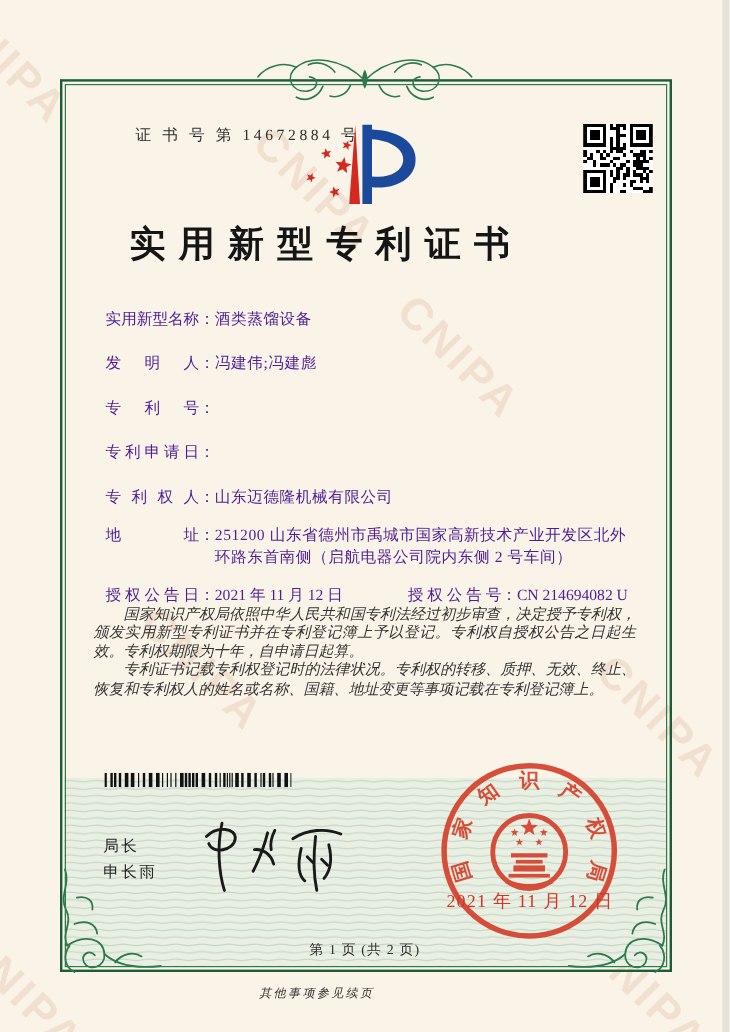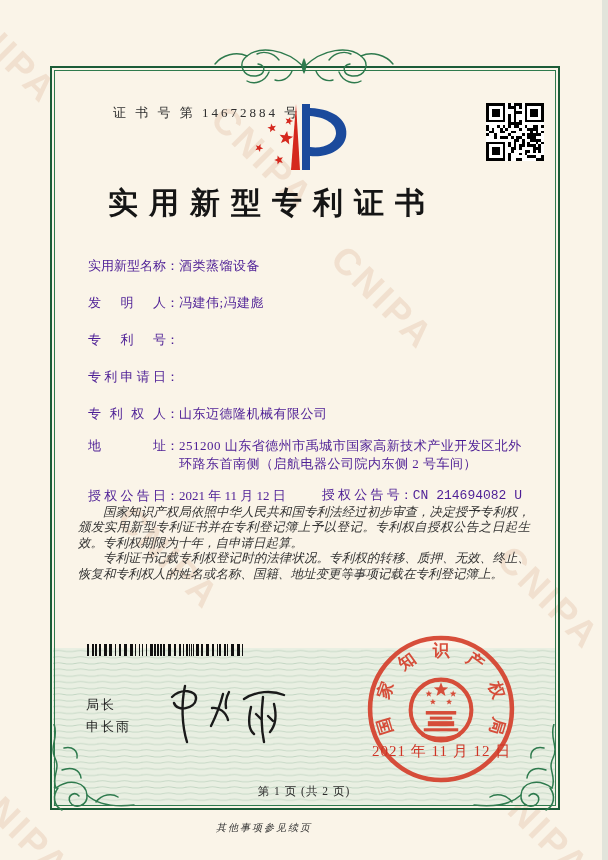--- a/index.html
+++ b/index.html
@@ -22,21 +22,21 @@
   .title{position:absolute;left:0;top:183px;width:544px;text-align:center;font-size:30px;
       font-weight:bold;letter-spacing:11px;color:#151515;z-index:3;}
   
   .fields{position:absolute;left:88px;top:257px;width:440px;z-index:3;font-size:13px;color:#4c1d95;}
   .frow{position:relative;margin-bottom:0;line-height:18px;display:flex;align-items:flex-start;}
   .flabel{display:inline-block;width:78px;text-align:justify;text-align-last:justify;flex:0 0 78px;}
   .fcolon{flex:0 0 12px;}
   .fvalue{display:inline-block;width:348px;letter-spacing:.5px;}
   .gap37{margin-top:19px;}
   .grantrow{display:flex;}
-  .grantrow .second{margin-left:36px;display:flex;font-family:Liberation Mono, monospace;}
+  .grantrow .second{margin-left:54px;display:flex;}
   
   .bodytext{position:absolute;left:78px;top:505px;width:452px;z-index:3;
       font-size:12.5px;line-height:15.4px;font-style:italic;color:#333;text-align:justify;}
   .bodytext p{margin:0;text-indent:2em;}
   
   .barcode{position:absolute;left:87px;top:644px;width:156px;height:12px;z-index:3;}
   .signer{position:absolute;left:86px;top:694px;z-index:3;font-family:"Liberation Sans", sans-serif;
       font-size:13px;letter-spacing:2px;color:#1f1f1f;line-height:22px;}
   .signature{position:absolute;left:168px;top:682px;width:132px;height:64px;z-index:3;}
   .seal{position:absolute;left:365px;top:633px;width:152px;height:152px;z-index:4;opacity:.92;}

